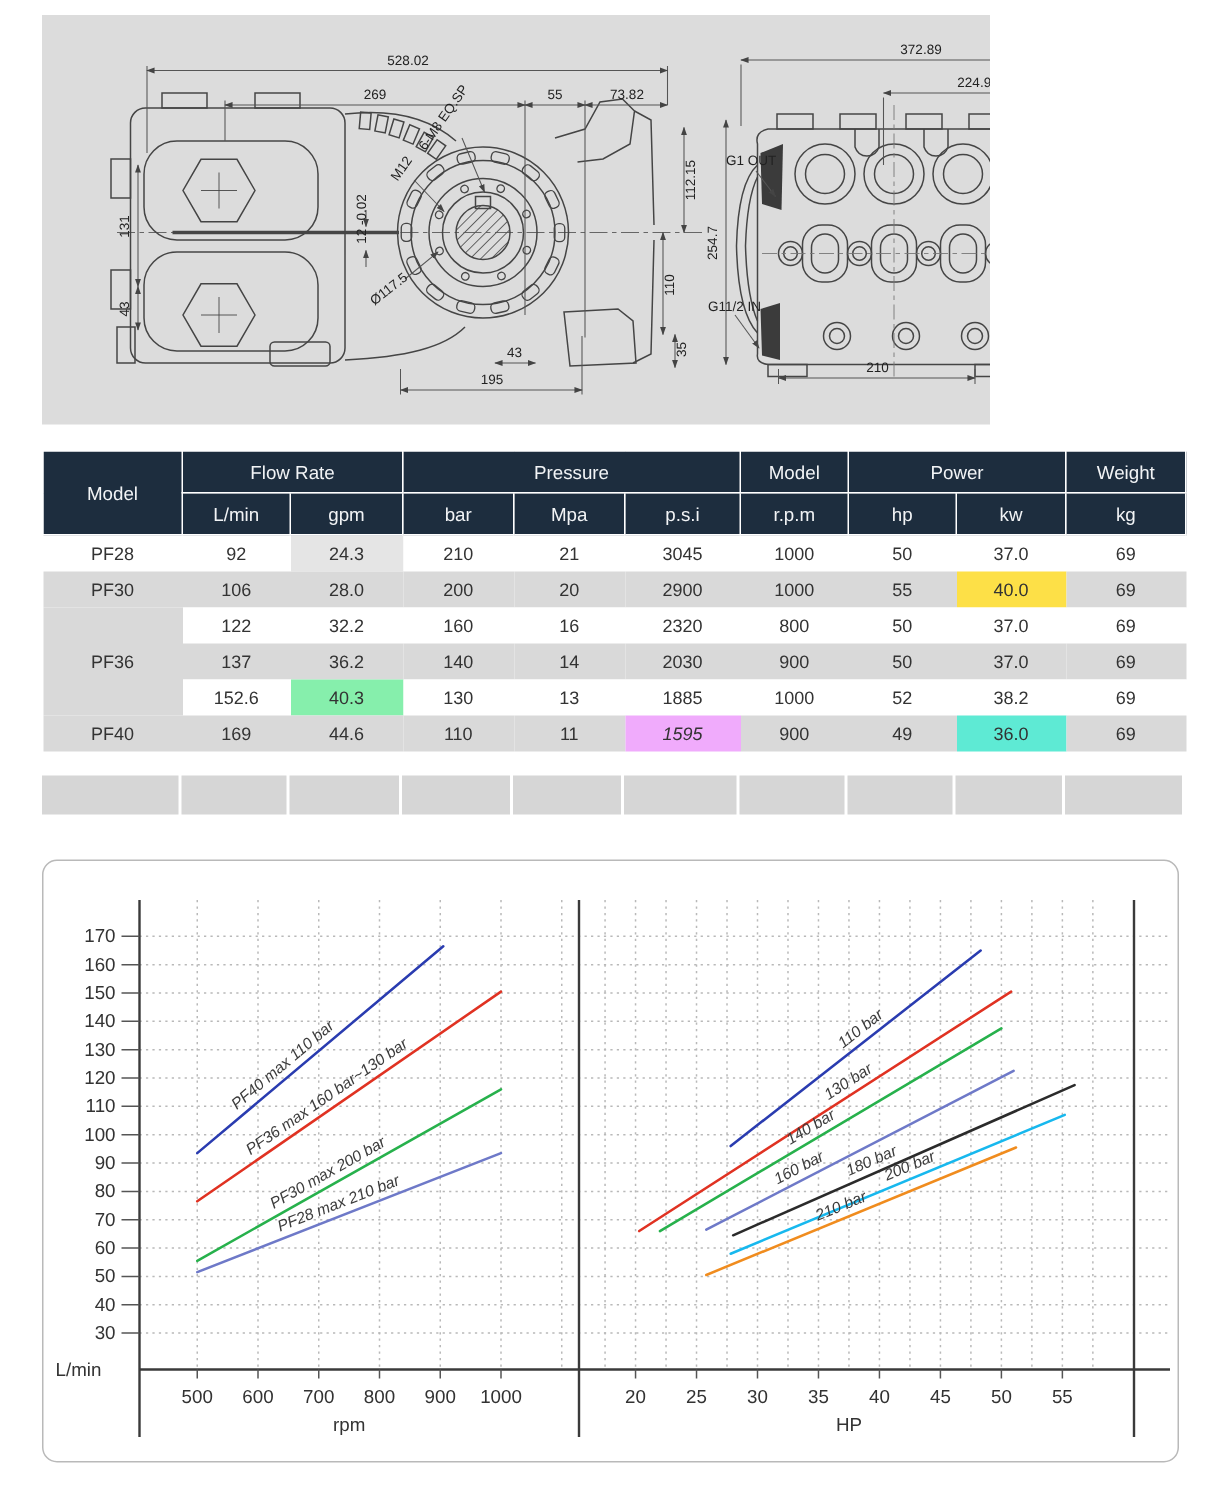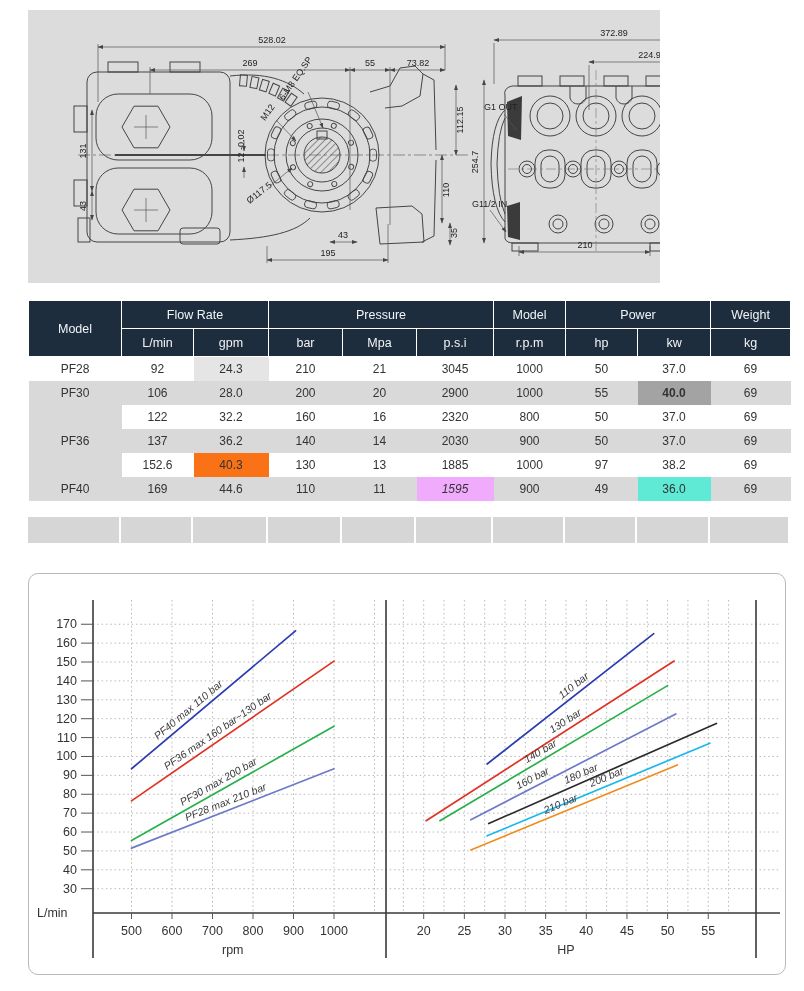--- a/index.html
+++ b/index.html
@@ -280,21 +280,21 @@
         </tr>
         <tr>
           <td rowspan="1" style="background: rgb(217, 217, 217);">PF30</td>
           <td style="background: rgb(217, 217, 217);">106</td>
           <td style="background: rgb(217, 217, 217);">28.0</td>
           <td style="background: rgb(217, 217, 217);">200</td>
           <td style="background: rgb(217, 217, 217);">20</td>
           <td style="background: rgb(217, 217, 217);">2900</td>
           <td style="background: rgb(217, 217, 217);">1000</td>
           <td style="background: rgb(217, 217, 217);">55</td>
-          <td style="background: #a3a3a3; font-weight: bold;">40.0</td>
+          <td style="background: #fde047;">40.0</td>
           <td style="background: rgb(217, 217, 217);">69</td>
         </tr>
         <tr>
           <td rowspan="3" style="background: rgb(217, 217, 217);">PF36</td>
           <td style="background: rgb(255, 255, 255);">122</td>
           <td style="background: rgb(255, 255, 255);">32.2</td>
           <td style="background: rgb(255, 255, 255);">160</td>
           <td style="background: rgb(255, 255, 255);">16</td>
           <td style="background: rgb(255, 255, 255);">2320</td>
           <td style="background: rgb(255, 255, 255);">800</td>
@@ -308,26 +308,26 @@
           <td style="background: rgb(217, 217, 217);">140</td>
           <td style="background: rgb(217, 217, 217);">14</td>
           <td style="background: rgb(217, 217, 217);">2030</td>
           <td style="background: rgb(217, 217, 217);">900</td>
           <td style="background: rgb(217, 217, 217);">50</td>
           <td style="background: rgb(217, 217, 217);">37.0</td>
           <td style="background: rgb(217, 217, 217);">69</td>
         </tr>
         <tr>
           <td style="background: rgb(255, 255, 255);">152.6</td>
-          <td style="background: #f97316;">40.3</td>
+          <td style="background: #86efac;">40.3</td>
           <td style="background: rgb(255, 255, 255);">130</td>
           <td style="background: rgb(255, 255, 255);">13</td>
           <td style="background: rgb(255, 255, 255);">1885</td>
           <td style="background: rgb(255, 255, 255);">1000</td>
-          <td style="background: rgb(255, 255, 255);">97</td>
+          <td style="background: rgb(255, 255, 255);">52</td>
           <td style="background: rgb(255, 255, 255);">38.2</td>
           <td style="background: rgb(255, 255, 255);">69</td>
         </tr>
         <tr>
           <td rowspan="1" style="background: rgb(217, 217, 217);">PF40</td>
           <td style="background: rgb(217, 217, 217);">169</td>
           <td style="background: rgb(217, 217, 217);">44.6</td>
           <td style="background: rgb(217, 217, 217);">110</td>
           <td style="background: rgb(217, 217, 217);">11</td>
           <td style="background: #f0abfc; font-style: italic;">1595</td>

